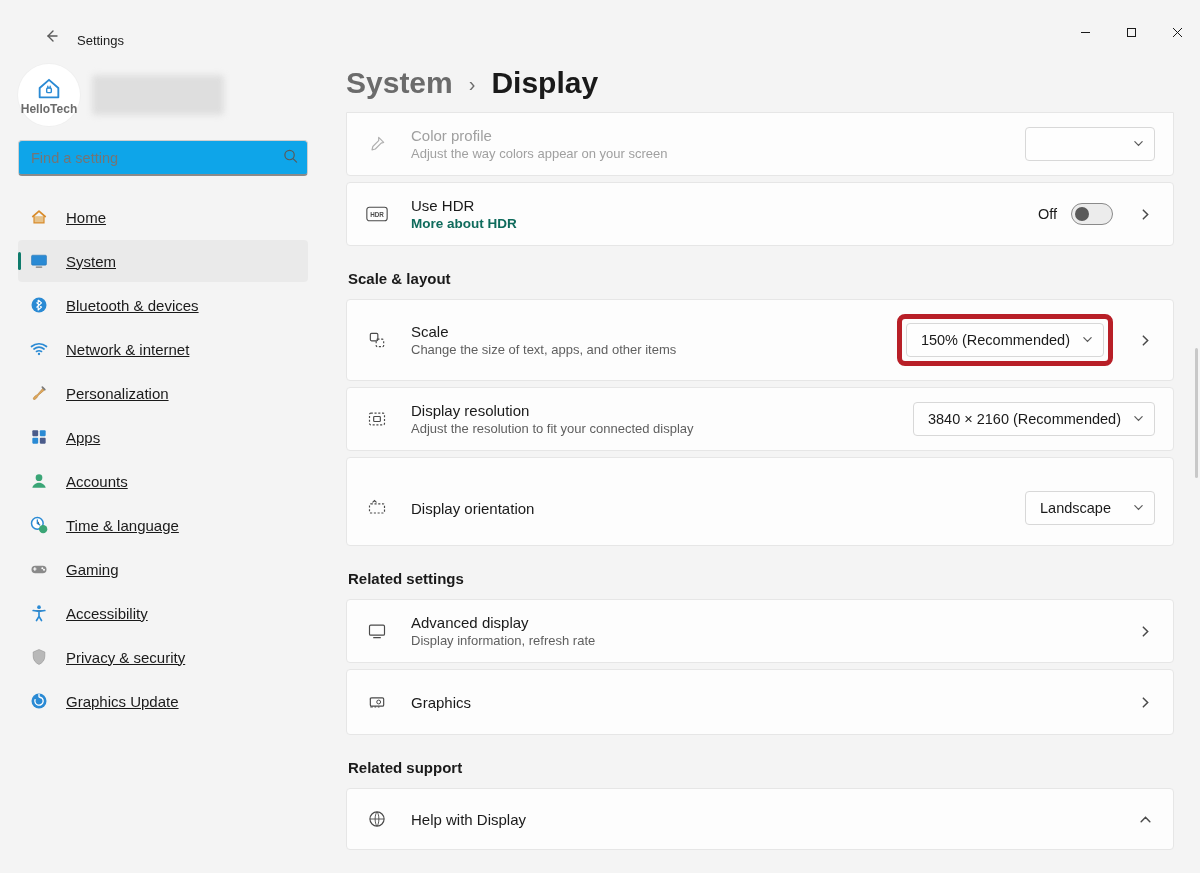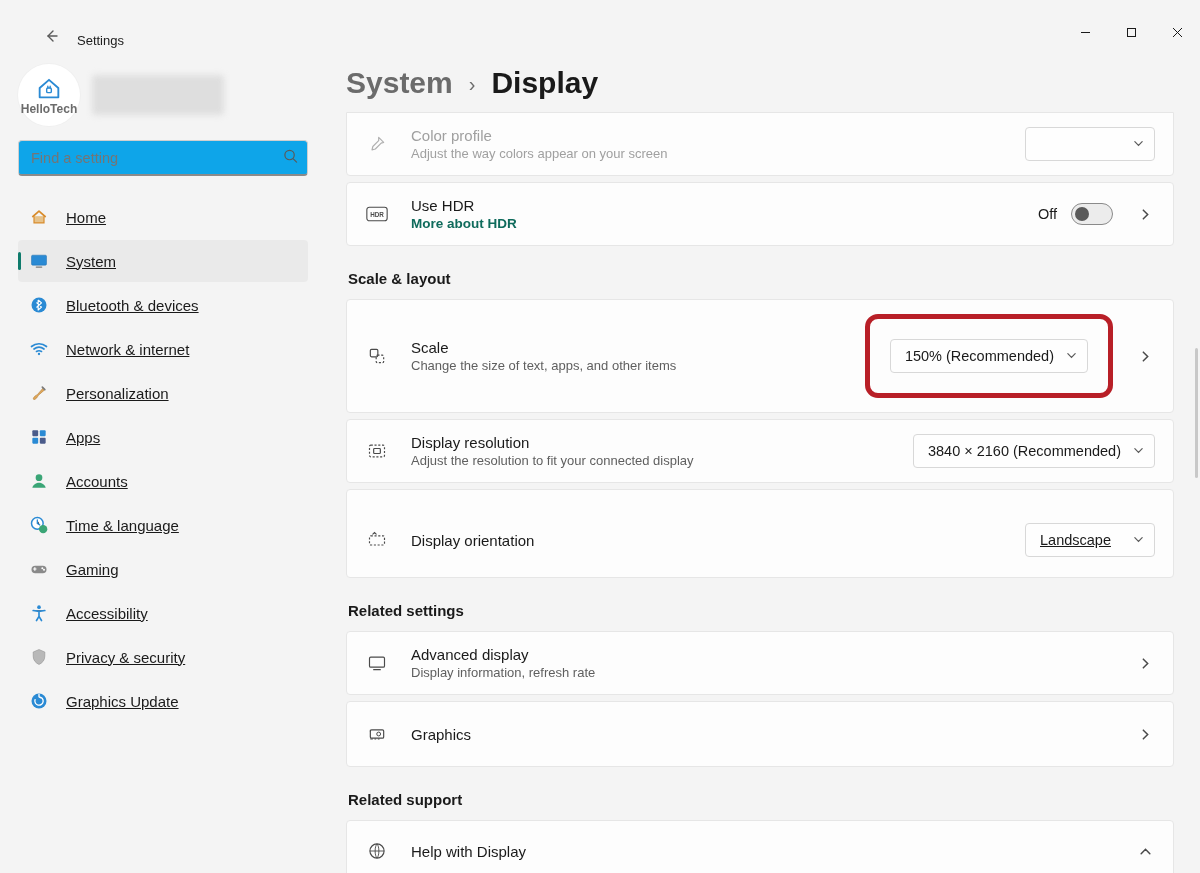--- a/index.html
+++ b/index.html
@@ -150,22 +150,22 @@
     padding: 0 10px 0 14px;
     font-size:14.5px; color:#1a1a1a;
     min-width:130px;
   }
   .dropdown.wide { min-width:228px; }
   .dropdown.empty { min-width:130px; }
   .dropdown .dd-chev { margin-left:auto; color:#5a5a5a; }
 
   .highlight-box {
     border: 5px solid #b81f27;
-    border-radius: 13px;
-    padding: 20px;
+    border-radius: 8px;
+    padding: 4px;
     display:inline-flex;
   }
 
   .toggle {
     display:flex; align-items:center; gap:14px;
     font-size:14.5px; color:#1a1a1a;
   }
   .switch {
     width:42px; height:22px; border-radius:11px;
     border:1px solid #8a8a8a; background:#ececec;
@@ -450,21 +450,21 @@
     <div class="card" style="padding-top:33px;padding-bottom:20px;">
       <span class="cicon">
           <svg width="20" height="20" viewBox="0 0 24 24">
             <rect x="3" y="7" width="18" height="11" rx="1.5" fill="none" stroke="#4a4a4a" stroke-width="1.4" stroke-dasharray="2.5 2"></rect>
             <path d="M7 5l2-2 2 2" fill="none" stroke="#4a4a4a" stroke-width="1.3" stroke-linecap="round"></path>
           </svg>
         </span>
       <div class="ctext">
         <div class="ctitle">Display orientation</div>
       </div>
-      <div class="dropdown" style="min-width:130px;text-decoration:underline;">
+      <div class="dropdown" style="min-width:130px;">
         <span>Landscape</span>
         <span class="dd-chev"><svg width="11" height="11" viewBox="0 0 12 12">
               <path d="M2 4l4 4 4-4" fill="none" stroke="currentColor" stroke-width="1.3" stroke-linecap="round"></path>
             </svg></span>
       </div>
     </div>
 
     <div class="section-title">Related settings</div>
 
     <div class="card">

